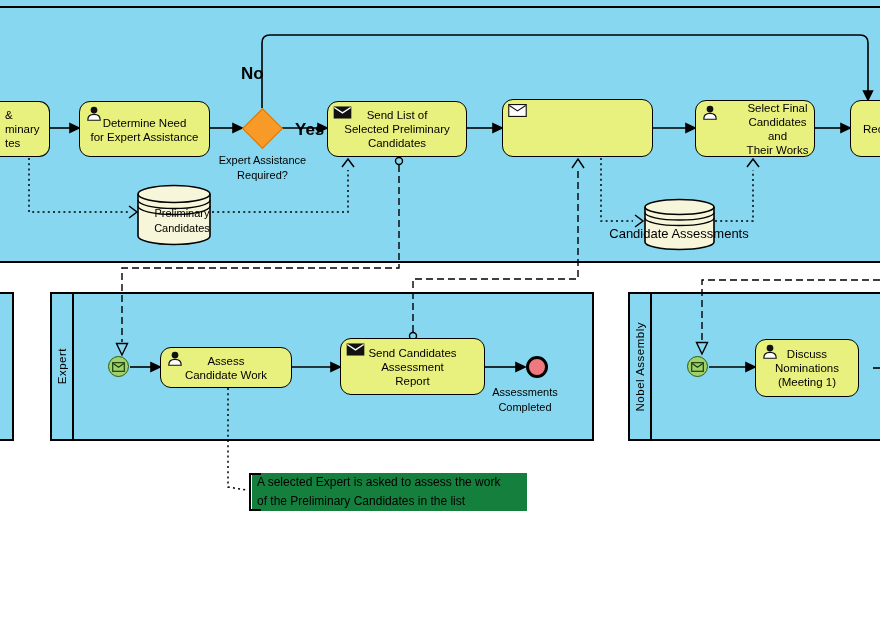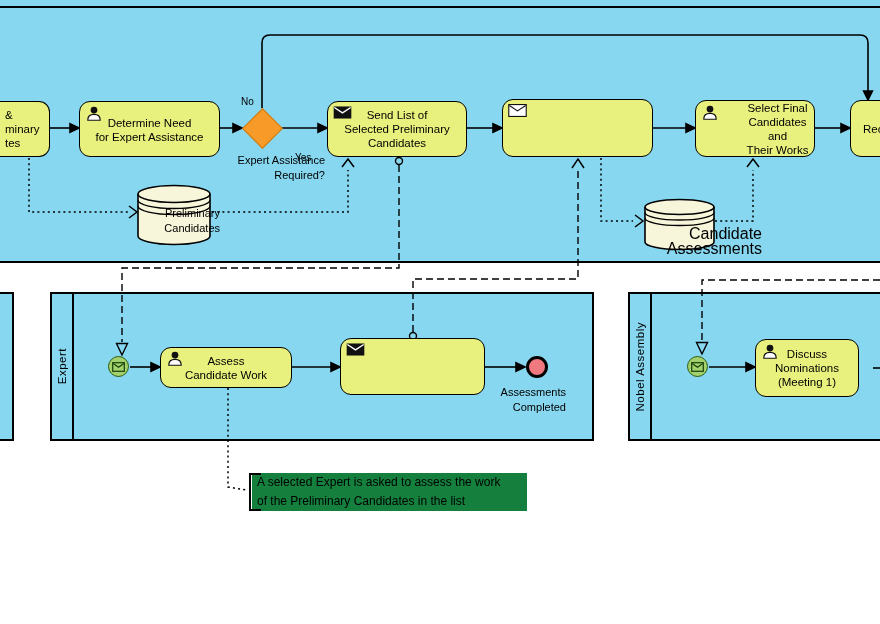--- a/index.html
+++ b/index.html
@@ -55,22 +55,22 @@
     width:21px;height:21px;border-radius:50%;
     background:#a2d06a;border:1.6px solid #2c5a12;box-sizing:border-box;
     display:flex;align-items:center;justify-content:center;
   }
   .event-end{
     left:526px;top:356px;width:22px;height:22px;border-radius:50%;
     background:#f0787f;border:3px solid #000;box-sizing:border-box;
   }
 
   
-  .flow-label{font-size:10px;font-weight:normal;margin-top:32px;}
-  .small-label{font-size:11px;line-height:14.5px;text-align:right;}
+  .flow-label{font-size:17px;font-weight:bold;}
+  .small-label{font-size:11px;line-height:14.5px;text-align:center;}
 
   
   .annotation-box{
     left:252px;top:473px;width:275px;height:38px;background:#15803d;
     font-size:12px;line-height:19px;padding:0 0 0 5px;box-sizing:border-box;
   }
   .annotation-bracket{
     left:249px;top:473px;width:12px;height:38px;
     border-left:2px solid #000;border-top:2px solid #000;border-bottom:2px solid #000;
     box-sizing:border-box;background:transparent;
@@ -154,21 +154,21 @@
     <polyline points="747,167 753,159 759,167"></polyline>
   </g>
 </svg>
 
 <div class="abs task task-cut-left" style="left:0;top:101px;width:50px;height:56px;">
   <span data-bind="top_pool.partial_left_task">&amp;
 minary
 tes</span>
 </div>
 
-<div class="abs task" style="left:79px;top:101px;width:141px;height:56px;padding-top:2px;">
+<div class="abs task" style="left:79px;top:101px;width:131px;height:56px;padding-top:2px;">
   <span class="ticon">
     <svg width="18" height="16" viewBox="0 0 20 18">
         <circle cx="10" cy="4.6" r="3.8" fill="#111"></circle>
         <path d="M3 16 Q3 9.5 10 9.5 Q17 9.5 17 16 Z" fill="#fff" stroke="#111" stroke-width="1.3"></path>
       </svg>
   </span>
   <span data-bind="top_pool.task_determine">Determine Need
 for Expert Assistance</span>
 </div>
 
@@ -219,21 +219,21 @@
 </svg>
 <div class="abs small-label" style="left:144px;top:206px;width:76px;" data-bind="top_pool.datastore_preliminary">Preliminary
 Candidates</div>
 
 <svg class="abs" style="left:643px;top:198px;" width="73" height="54" viewBox="0 0 73 54">
   <path d="M2 9 A34.5 7.5 0 0 1 71 9 V44 A34.5 7.5 0 0 1 2 44 Z" fill="#f7f5da" stroke="#000" stroke-width="1.6"></path>
   <path d="M2 9 A34.5 7.5 0 0 0 71 9" fill="none" stroke="#000" stroke-width="1.6"></path>
   <path d="M2 14.5 A34.5 7.5 0 0 0 71 14.5" fill="none" stroke="#000" stroke-width="1.3"></path>
   <path d="M2 20 A34.5 7.5 0 0 0 71 20" fill="none" stroke="#000" stroke-width="1.3"></path>
 </svg>
-<div class="abs small-label" style="left:596px;top:227px;width:166px;font-size:16px;" data-bind="top_pool.datastore_assessments">Candidate Assessments</div>
+<div class="abs small-label" style="left:596px;top:227px;width:166px;font-size:13px;" data-bind="top_pool.datastore_assessments">Candidate Assessments</div>
 
 <div class="abs event-start" style="left:108px;top:356px;">
   <span>
     <svg width="13" height="10" viewBox="0 0 13 10">
         <rect x="0.7" y="0.7" width="11.6" height="8.6" fill="none" stroke="#17400d" stroke-width="1.2"></rect>
         <polyline points="1.2,1.4 6.5,5.2 11.8,1.4" fill="none" stroke="#17400d" stroke-width="1.2"></polyline>
       </svg>
   </span>
 </div>
 
@@ -248,20 +248,23 @@
 Candidate Work</span>
 </div>
 
 <div class="abs task" style="left:340px;top:338px;width:145px;height:57px;">
   <span class="ticon">
     <svg width="19" height="13" viewBox="0 0 20 14">
         <rect x="0.5" y="0.5" width="19" height="13" fill="#111"></rect>
         <polyline points="1.2,1.6 10,7.4 18.8,1.6" fill="none" stroke="#fff" stroke-width="1.5"></polyline>
       </svg>
   </span>
+  <span data-bind="expert_pool.task_send_report">Send Candidates
+Assessment
+Report</span>
 </div>
 
 <div class="abs event-end"></div>
 
 <div class="abs event-start" style="left:687px;top:356px;">
   <span>
     <svg width="13" height="10" viewBox="0 0 13 10">
         <rect x="0.7" y="0.7" width="11.6" height="8.6" fill="none" stroke="#17400d" stroke-width="1.2"></rect>
         <polyline points="1.2,1.4 6.5,5.2 11.8,1.4" fill="none" stroke="#17400d" stroke-width="1.2"></polyline>
       </svg>

